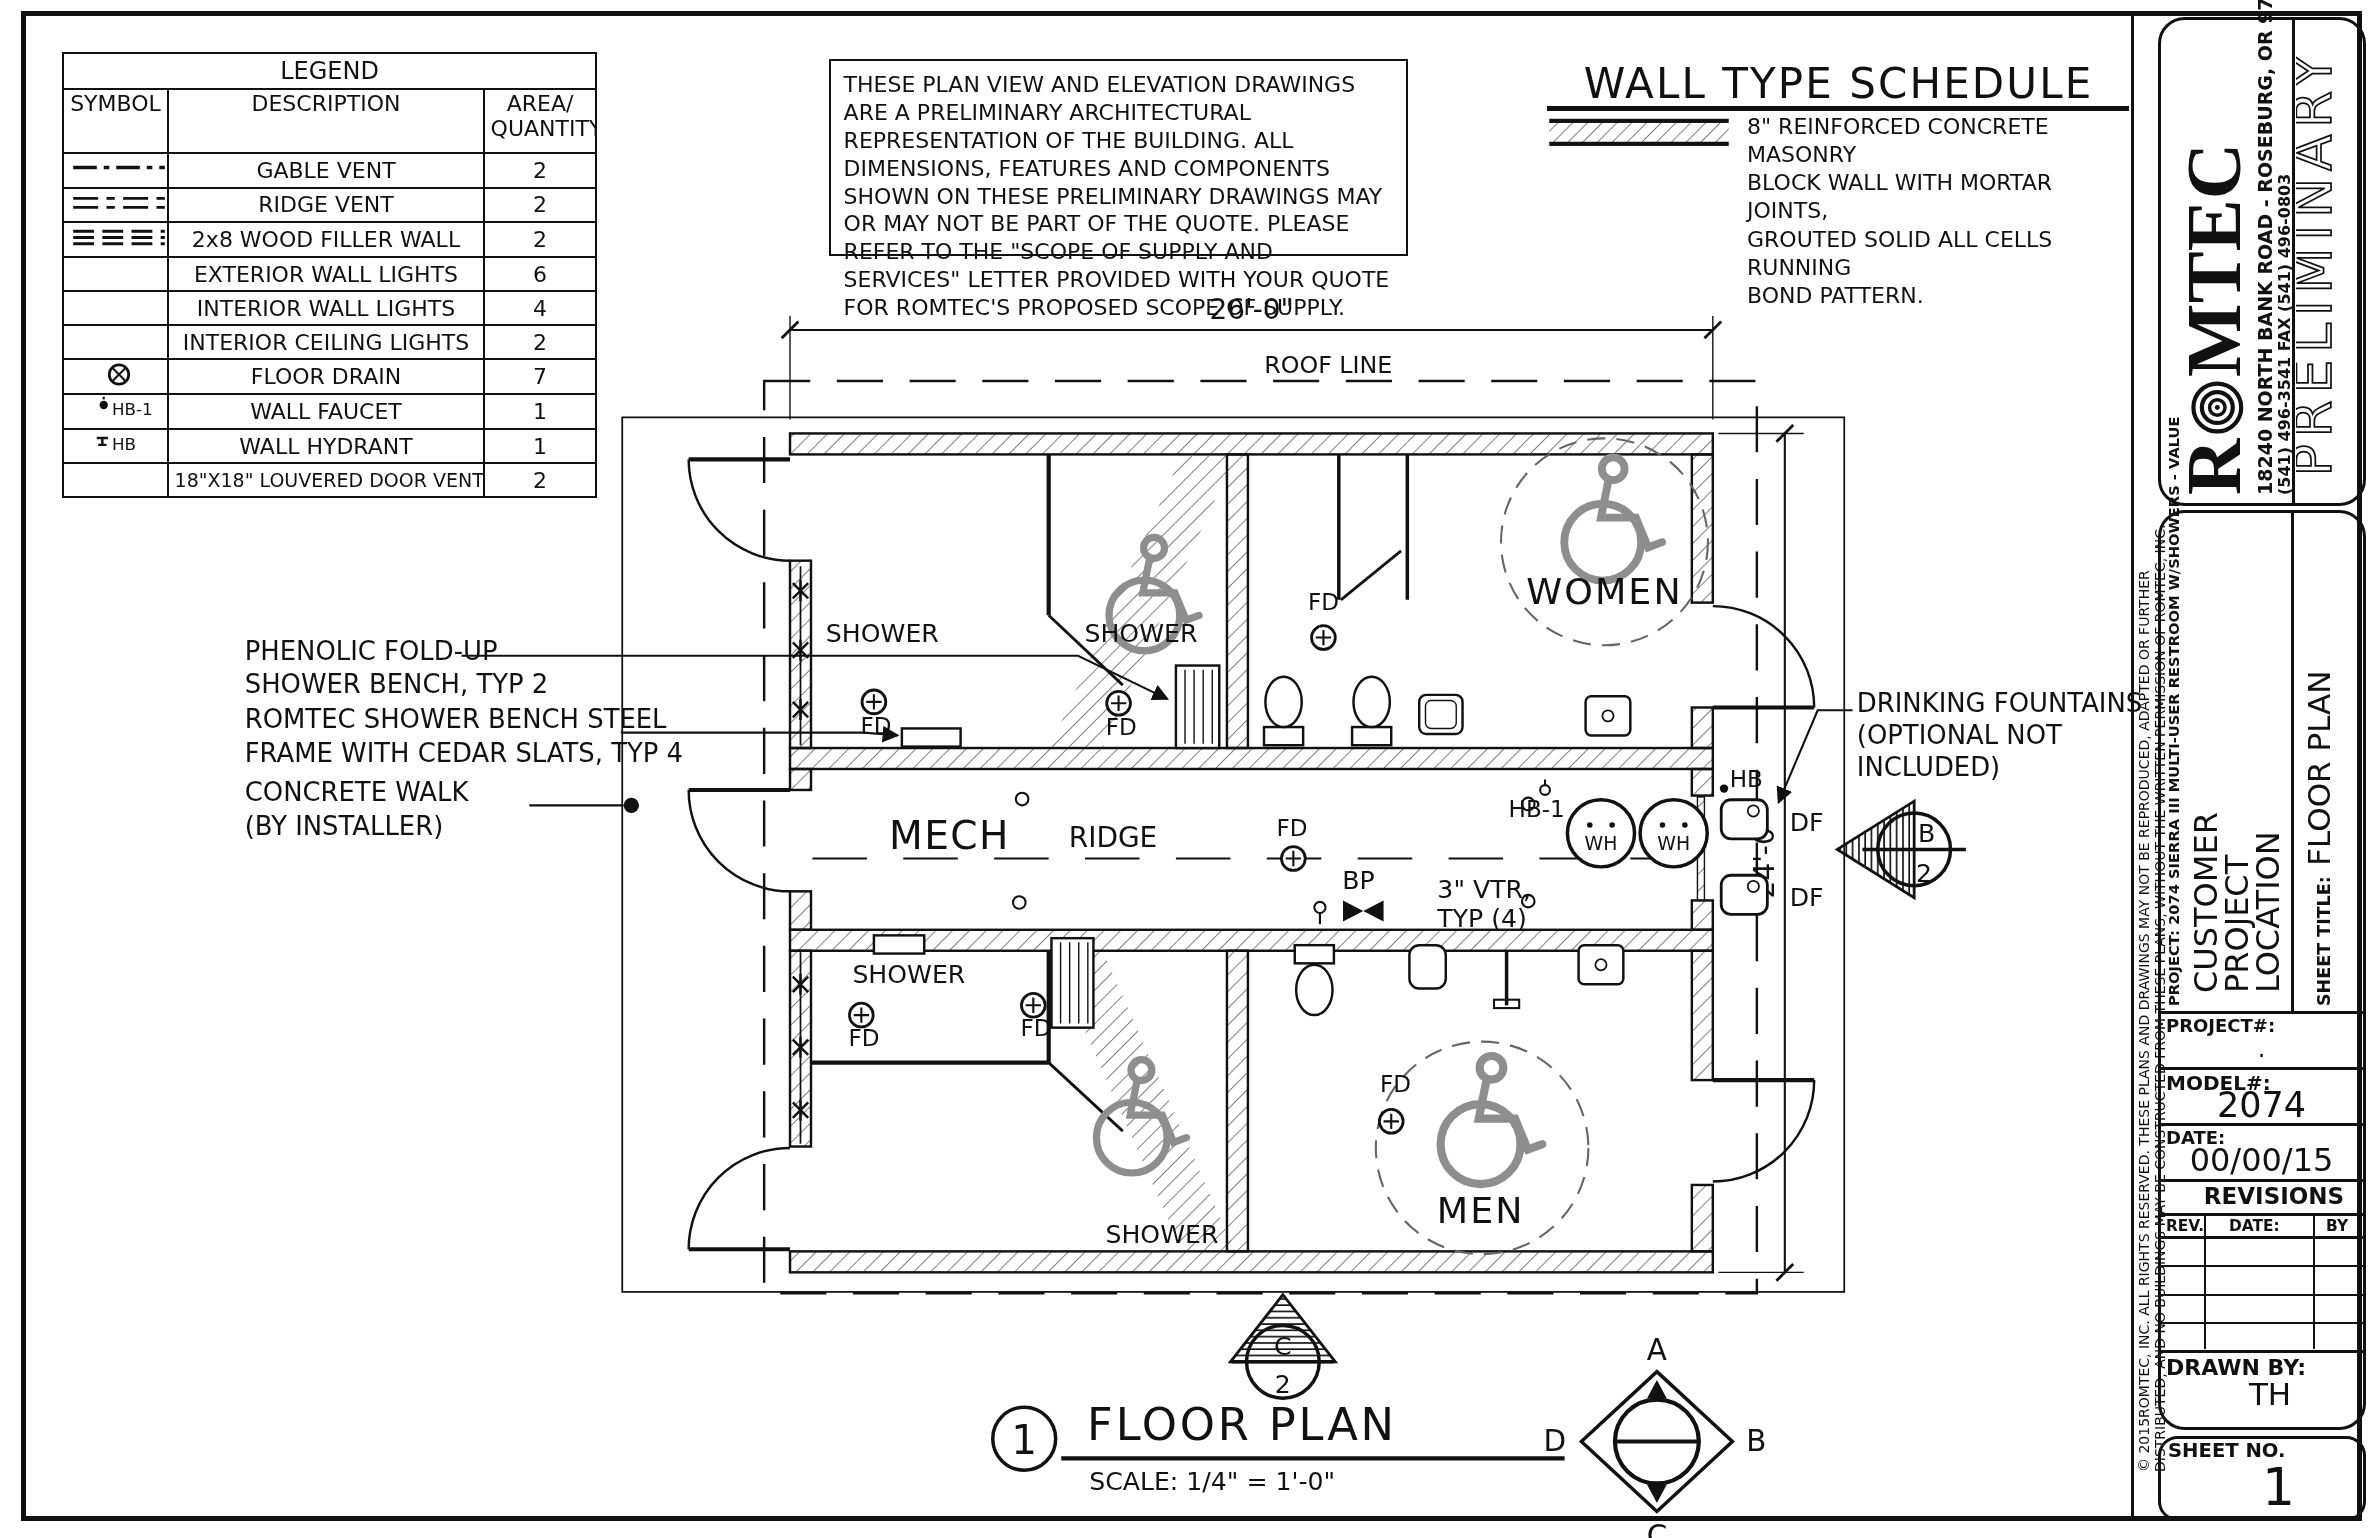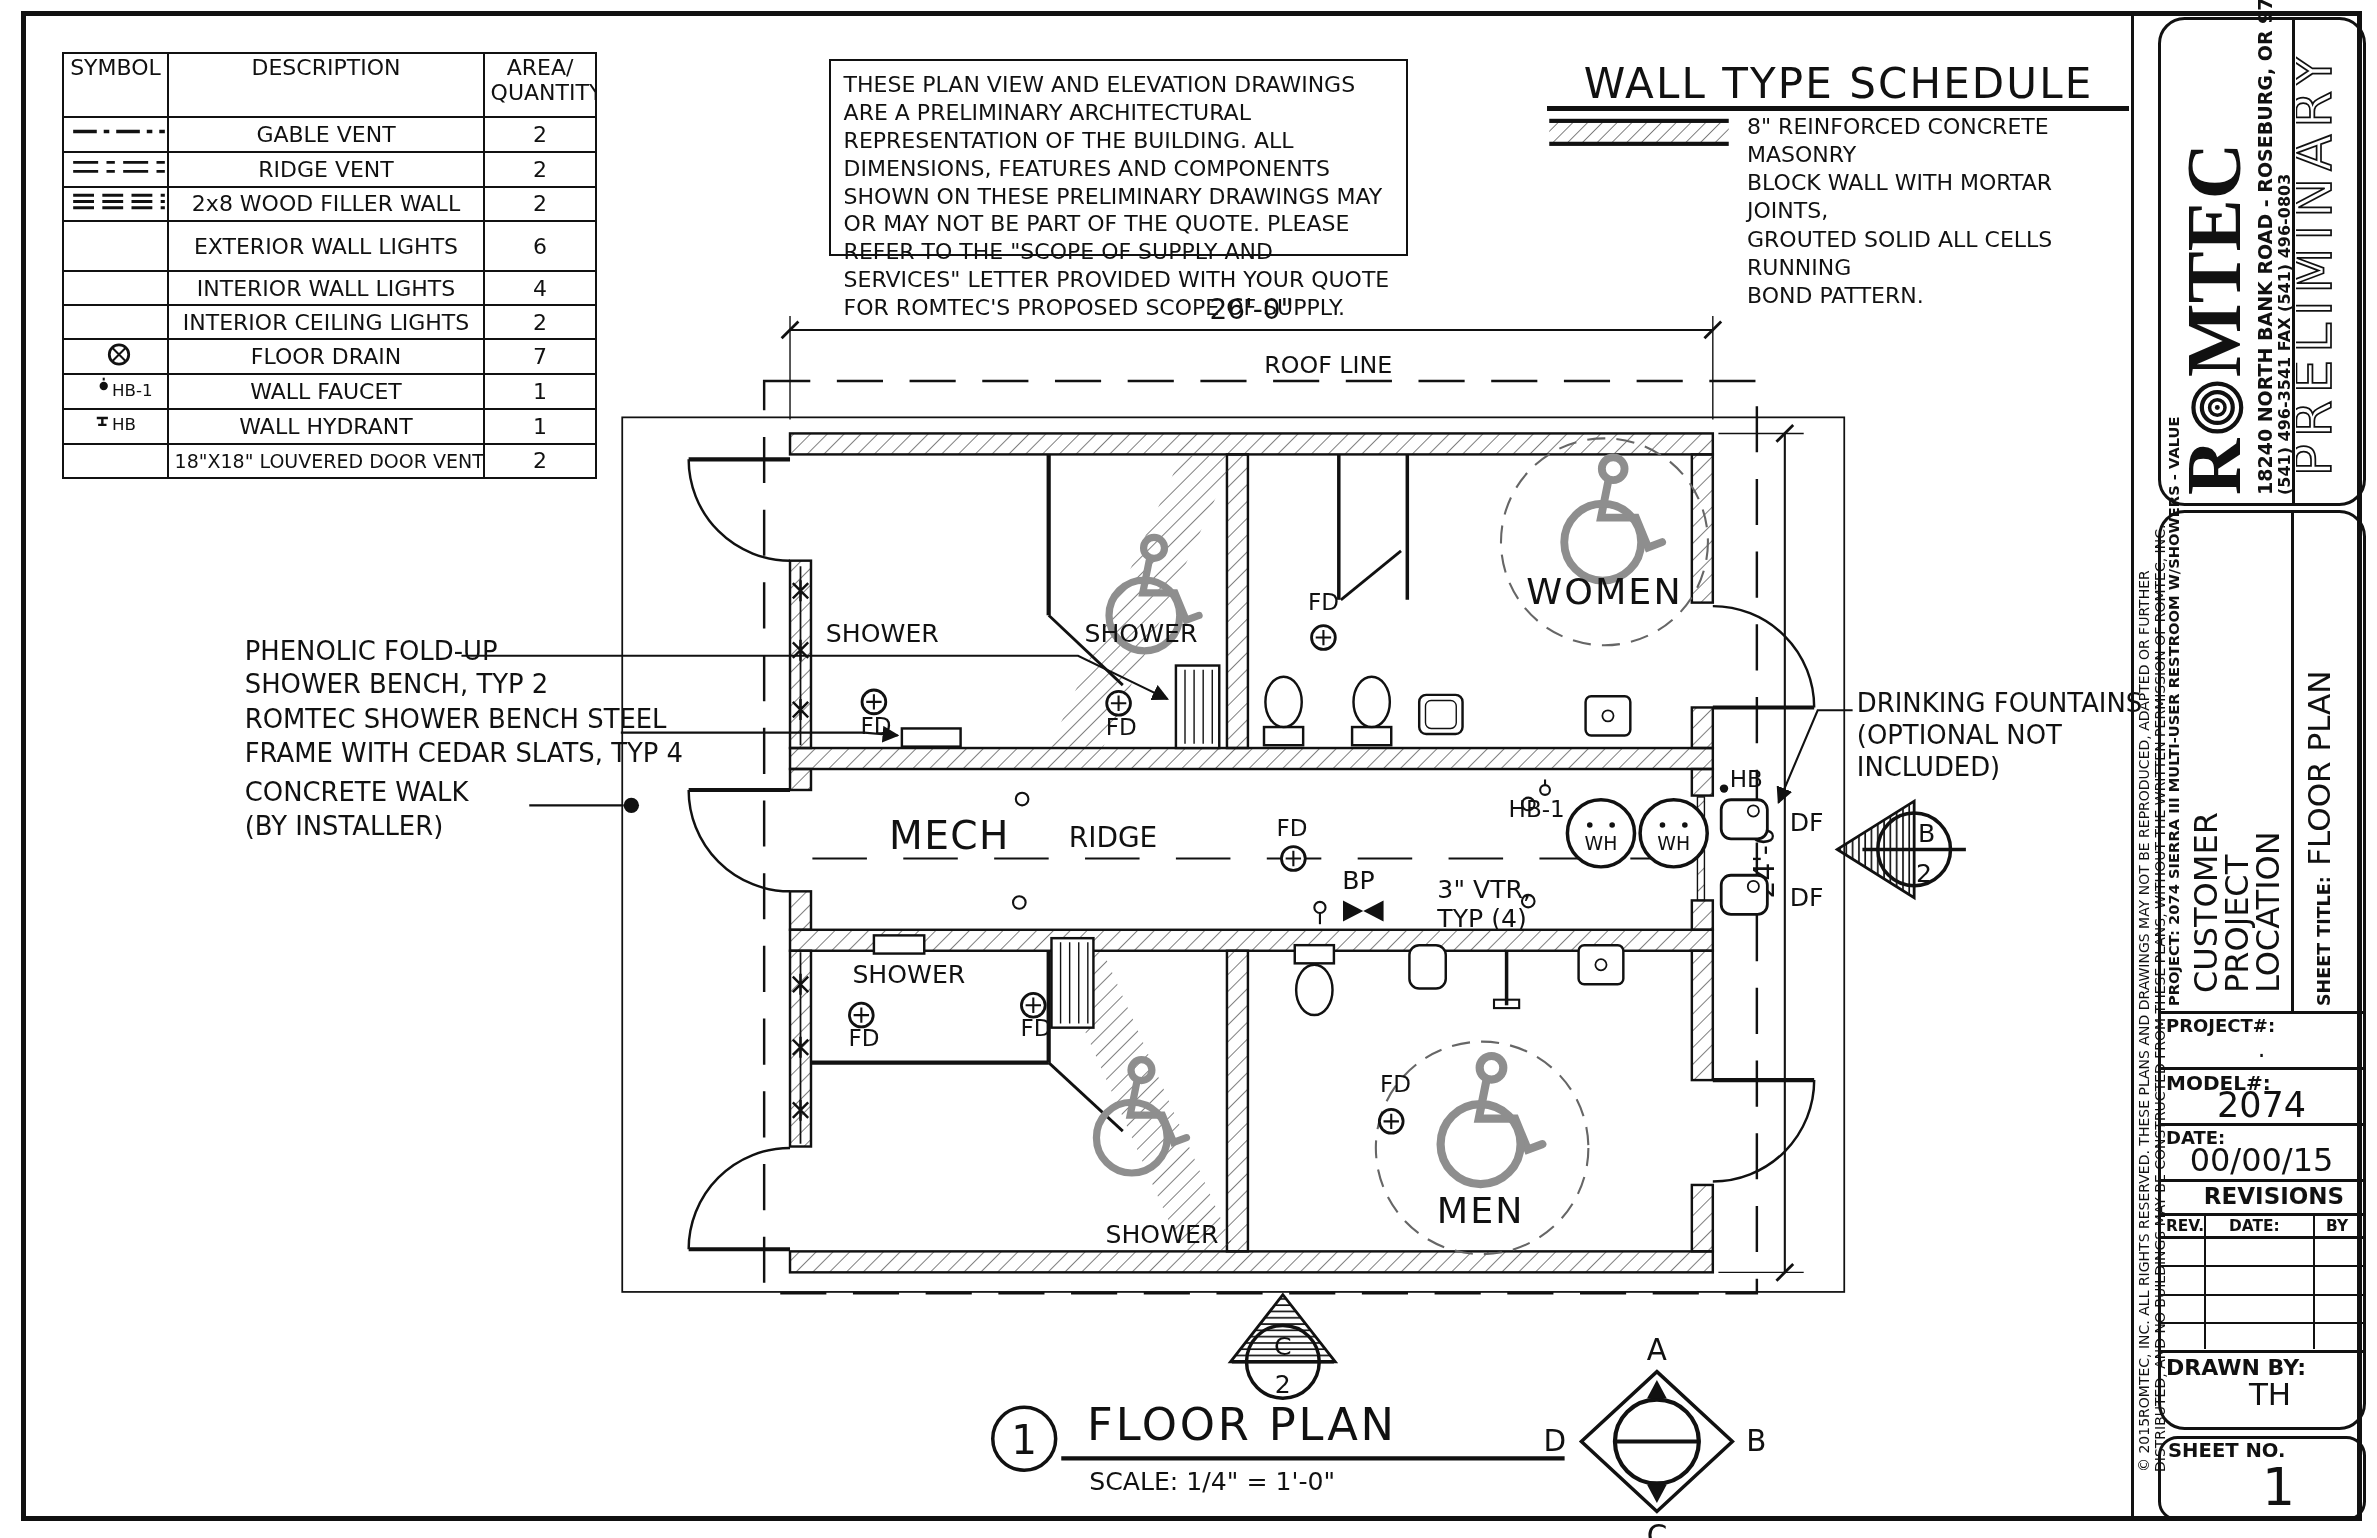--- a/index.html
+++ b/index.html
@@ -314,20 +314,23 @@
   <div class="abs" id="border"></div>
   <div class="abs" id="tb-sep"></div>
 
   <table class="legend">
     <colgroup>
         <col style="width:105px">
         <col style="width:316px">
         <col style="width:112px">
       </colgroup>
     <tbody>
+        <tr>
+          <th class="title" colspan="3">LEGEND</th>
+        </tr>
     <tr style="height:64px">
       <th style="vertical-align:top">SYMBOL</th>
       <th style="vertical-align:top">DESCRIPTION</th>
       <th style="vertical-align:top">
         <div class="hdr2">AREA/</div>
         <div class="hdr2">QUANTITY</div>
       </th>
     </tr>
     <tr style="height:34px">
       <td class="symcell"><svg width="98" height="25" viewBox="0 0 140 36">
@@ -346,21 +349,21 @@
     </tr>
     <tr style="height:34px">
       <td class="symcell"><svg width="98" height="25" viewBox="0 0 140 36">
               <line x1="4" y1="9" x2="136" y2="9" stroke="#111" stroke-width="4" stroke-dasharray="30 12"></line>
               <line x1="4" y1="18" x2="136" y2="18" stroke="#111" stroke-width="4" stroke-dasharray="30 12"></line>
               <line x1="4" y1="27" x2="136" y2="27" stroke="#111" stroke-width="4" stroke-dasharray="30 12"></line>
             </svg></td>
       <td>2x8 WOOD FILLER WALL</td>
       <td>2</td>
     </tr>
-    <tr style="height:50px">
+    <tr style="height:34px">
       <td class="symcell"></td>
       <td>EXTERIOR WALL LIGHTS</td>
       <td>6</td>
     </tr>
     <tr style="height:34px">
       <td class="symcell"></td>
       <td>INTERIOR WALL LIGHTS</td>
       <td>4</td>
     </tr>
     <tr style="height:34px">

